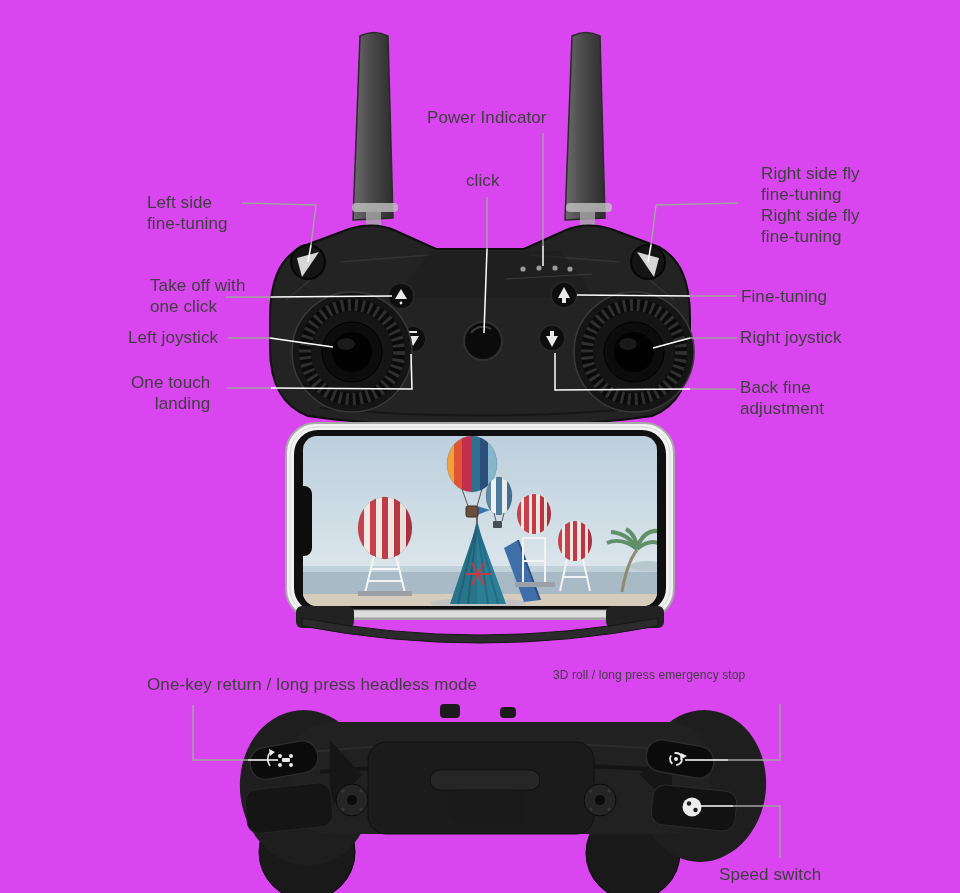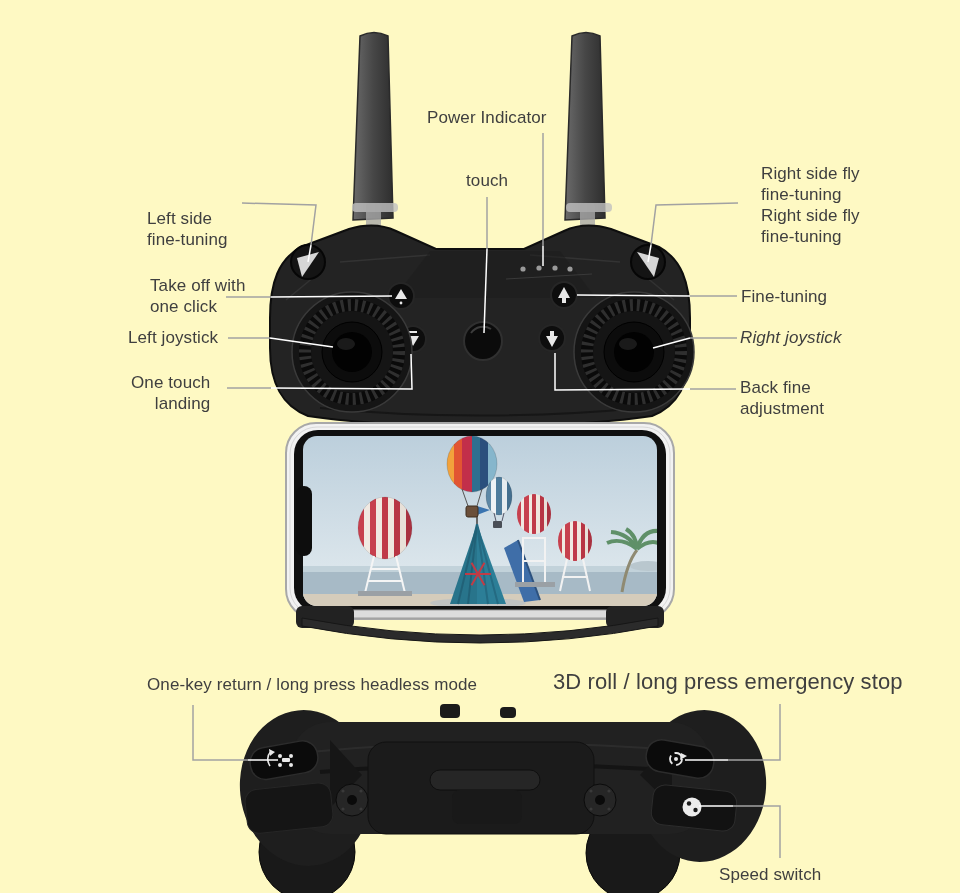--- a/index.html
+++ b/index.html
@@ -1,21 +1,21 @@
 <!DOCTYPE html>
 <html><head>
 <meta charset="utf-8">
 <style>
   html,body{margin:0;padding:0;background:#fff;}
-  .stage{position:relative;width:960px;height:893px;background:#fef9c3;overflow:hidden;
+  .stage{position:relative;width:960px;height:893px;background:#d946ef;overflow:hidden;
          font-family:"Liberation Sans", sans-serif;}
   .stage svg.scene{position:absolute;left:0;top:0;}
   .lbl{position:absolute;font-size:17px;line-height:1.24;color:#3f3f3f;
        white-space:pre-line;letter-spacing:.1px;}
-  .lbl.small{font-size:22px;}
+  .lbl.small{font-size:12px;}
 </style>
 </head>
 <body>
 
 <div class="stage">
 
 <svg class="scene" width="960" height="893" viewBox="0 0 960 893">
   <defs>
     <linearGradient id="antGrad" x1="0" y1="0" x2="1" y2="0">
       <stop offset="0" stop-color="#6b6b6b"></stop>
@@ -344,33 +344,33 @@
     <path d="M 690 389 L 555 390 L 555 353"></path>
     <path d="M 543 246 L 543 266"></path>
     <path d="M 487 249 L 484 333"></path>
     <path d="M 248 760 L 278 760"></path>
     <path d="M 728 760 L 685 760"></path>
     <path d="M 699 806 L 733 806"></path>
   </g>
 </svg>
 
 <div class="lbl" style="left:427px;top:107px;">Power Indicator</div>
-<div class="lbl" style="left:466px;top:170px;">touch</div>
-<div class="lbl" style="left:147px;top:192px;margin-top:16px;">Left side
+<div class="lbl" style="left:466px;top:170px;">click</div>
+<div class="lbl" style="left:147px;top:192px;">Left side
 fine-tuning</div>
 <div class="lbl" style="left:150px;top:268px;margin-top:7px;">Take off with
 one click</div>
 <div class="lbl" style="left:128px;top:327px;">Left joystick</div>
 <div class="lbl" style="left:131px;top:372px;text-align:right;">One touch
 landing</div>
 <div class="lbl" style="left:761px;top:163px;">Right side fly
 fine-tuning
 Right side fly
 fine-tuning</div>
 <div class="lbl" style="left:741px;top:286px;">Fine-tuning</div>
-<div class="lbl" style="left:740px;top:327px;font-style:italic;">Right joystick</div>
+<div class="lbl" style="left:740px;top:327px;">Right joystick</div>
 <div class="lbl" style="left:147px;top:674px;">One-key return / long press headless mode</div>
 <div class="lbl" style="left:740px;top:377px;">Back fine
 adjustment</div>
 <div class="lbl small" style="left:553px;top:668px;">3D roll / long press emergency stop</div>
 <div class="lbl" style="left:719px;top:864px;">Speed switch</div>
 
 </div>
 
 </body></html>

